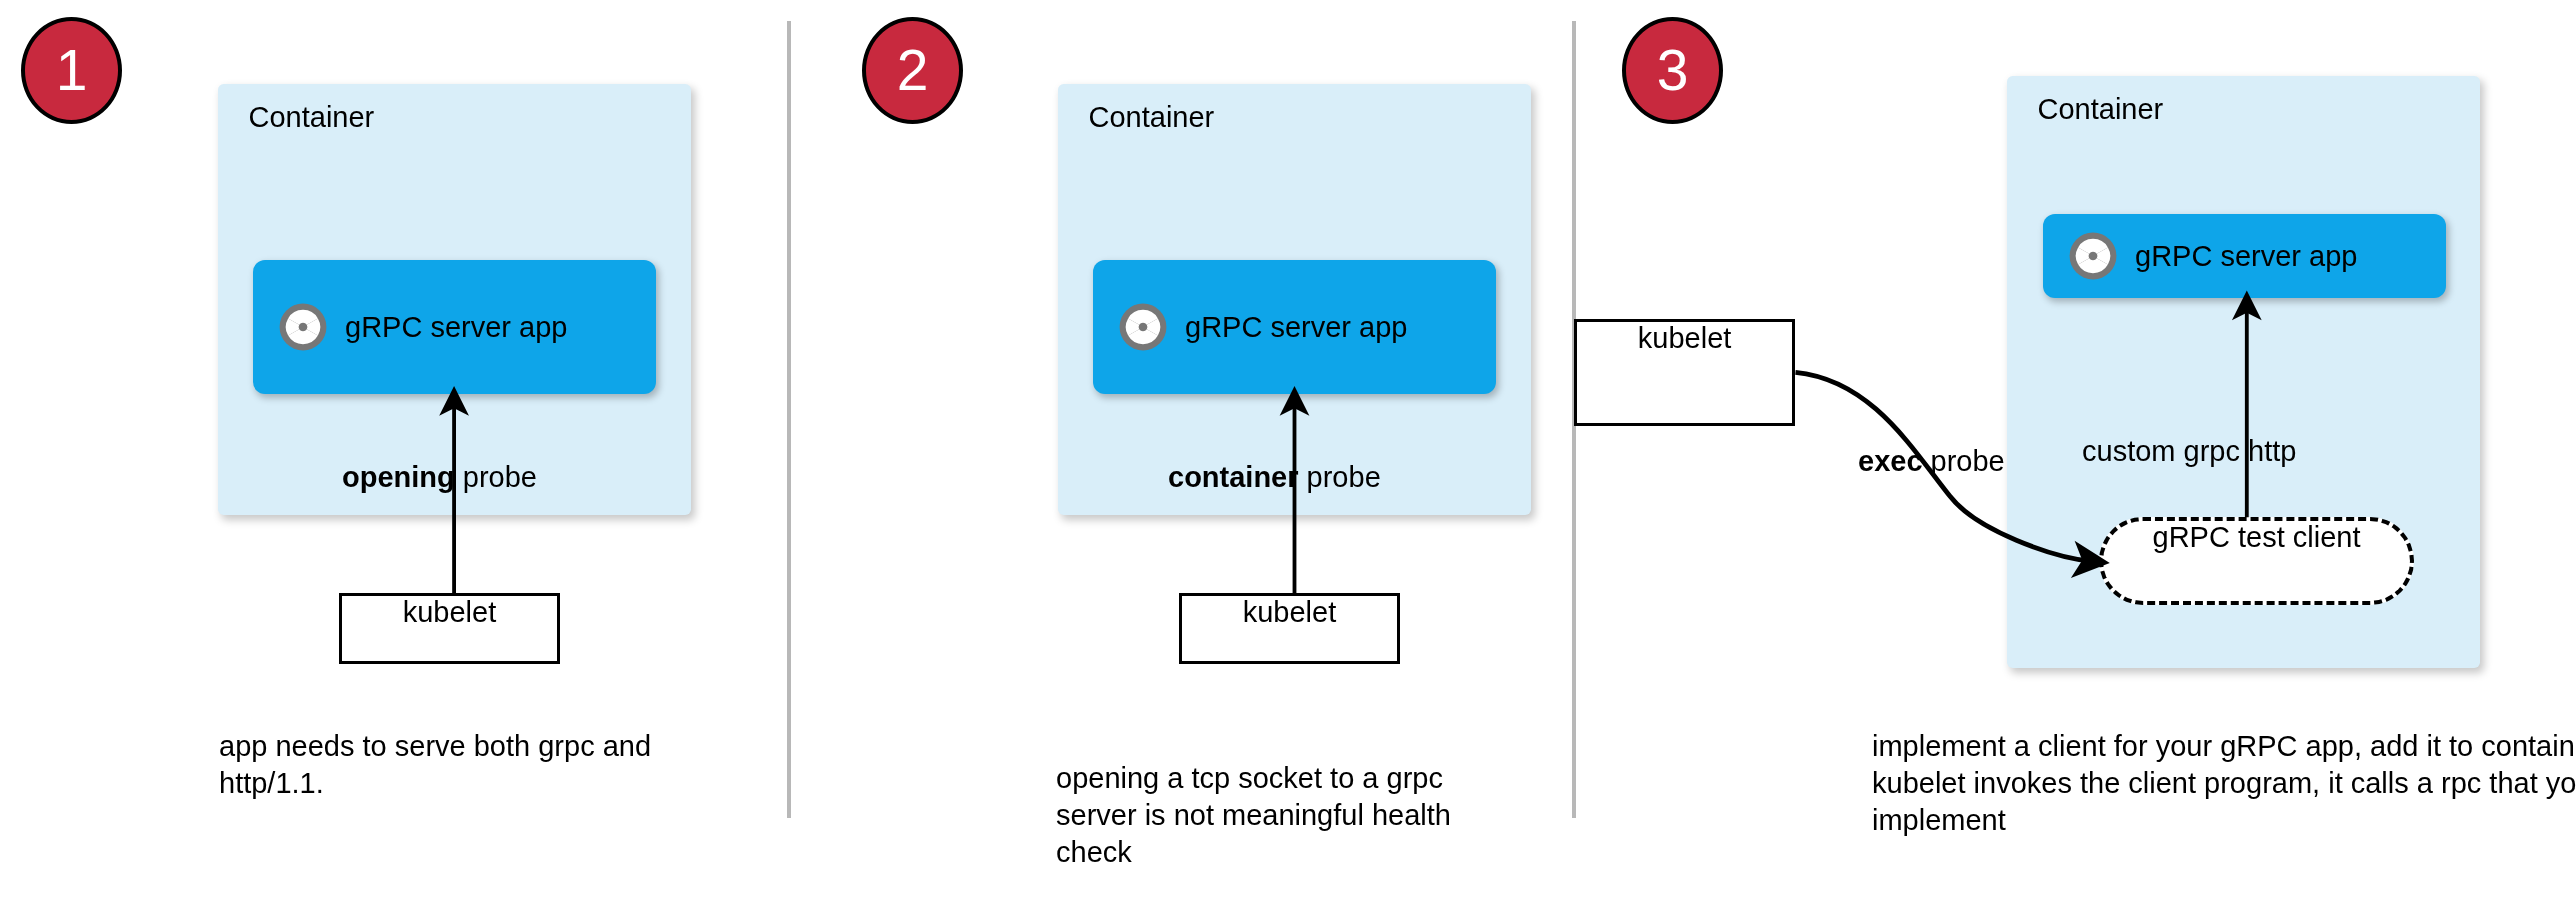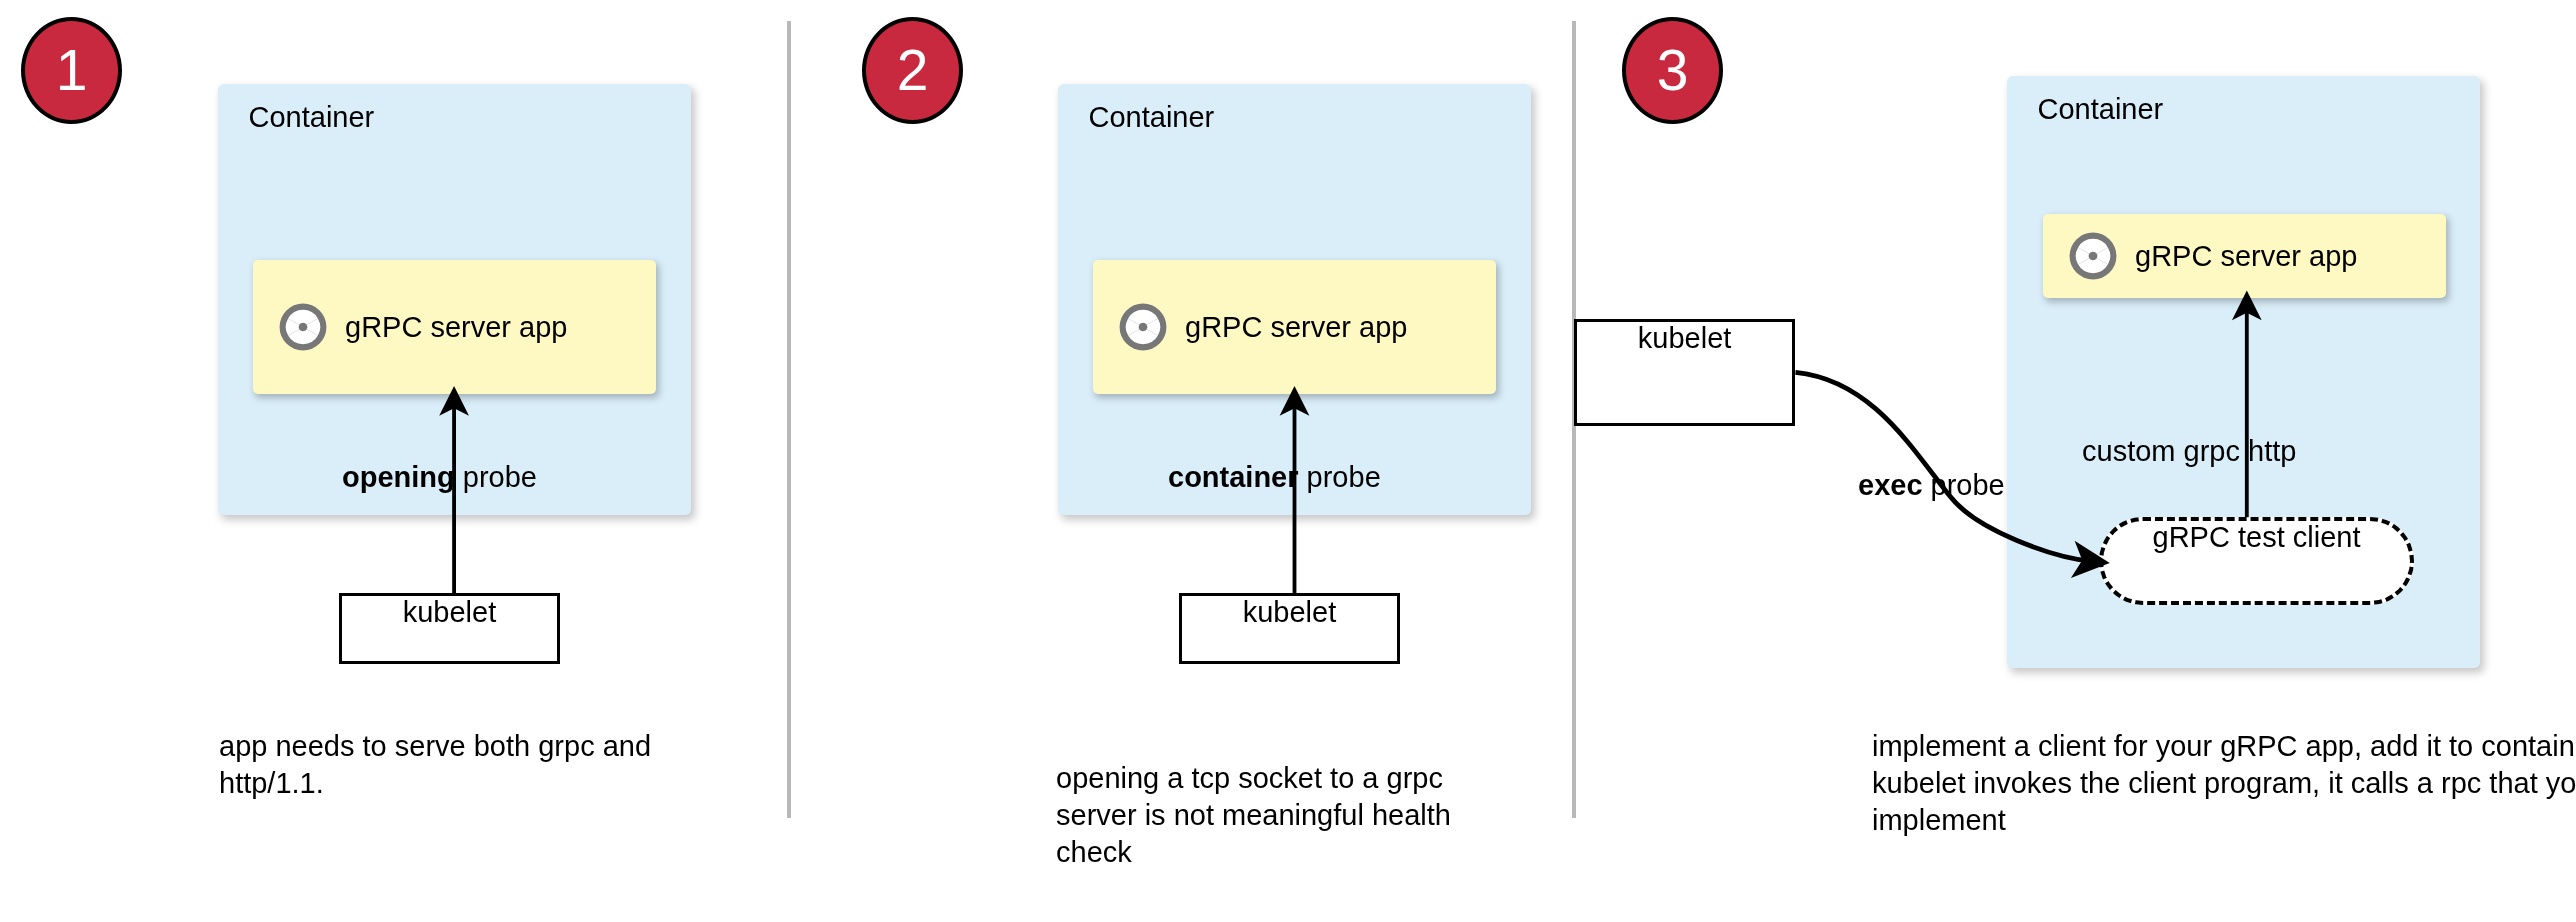--- a/index.html
+++ b/index.html
@@ -54,22 +54,22 @@
     position:absolute;
     left:30.5px;top:17px;
     font-size:29px;
     color:#000000;
     white-space:nowrap;
   }
 
   
   .server-card{
     position:absolute;
-    background:#fef9c3;
-    border-radius:5px;
+    background:#0ea5e9;
+    border-radius:12px;
     box-shadow:2.9px 3.8px 7.6px rgba(0,0,0,0.25);
     display:flex;align-items:center;
     padding-left:25px;
     box-sizing:border-box;
   }
   .server-card .label{
     font-size:29px;
     color:#000;
     margin-left:17px;
     white-space:nowrap;
@@ -264,21 +264,21 @@
         <marker id="ah3b" markerWidth="9" markerHeight="9" refX="4.5" refY="4.5" orient="auto" markerUnits="strokeWidth">
           <path d="M0.6,0.6 L8.4,4.5 L0.6,8.4 L2.6,4.5 Z" fill="#000000"></path>
         </marker>
       </defs>
 
       <line x1="703" y1="542" x2="703" y2="320" stroke="#000000" stroke-width="4" marker-end="url(#ah3a)"></line>
 
       <path d="M 230 390 C 310 398 352 470 392 520 C 420 556 500 584 540 588" fill="none" stroke="#000000" stroke-width="5" marker-end="url(#ah3b)"></path>
     </svg>
 
-    <div class="edge-label" style="left:282px;top:445px;margin-top:24px;">
+    <div class="edge-label" style="left:282px;top:445px;">
       <span class="strong">exec</span><span> probe</span>
     </div>
 
     <div class="edge-label" style="left:506px;top:435px;">custom grpc http</div>
 
     <div class="caption" style="left:296px;top:728px;width:754px;">implement a client for your gRPC app, add it to container, kubelet invokes the client program, it calls a rpc that you implement</div>
   </div>
 
 </div>
 

